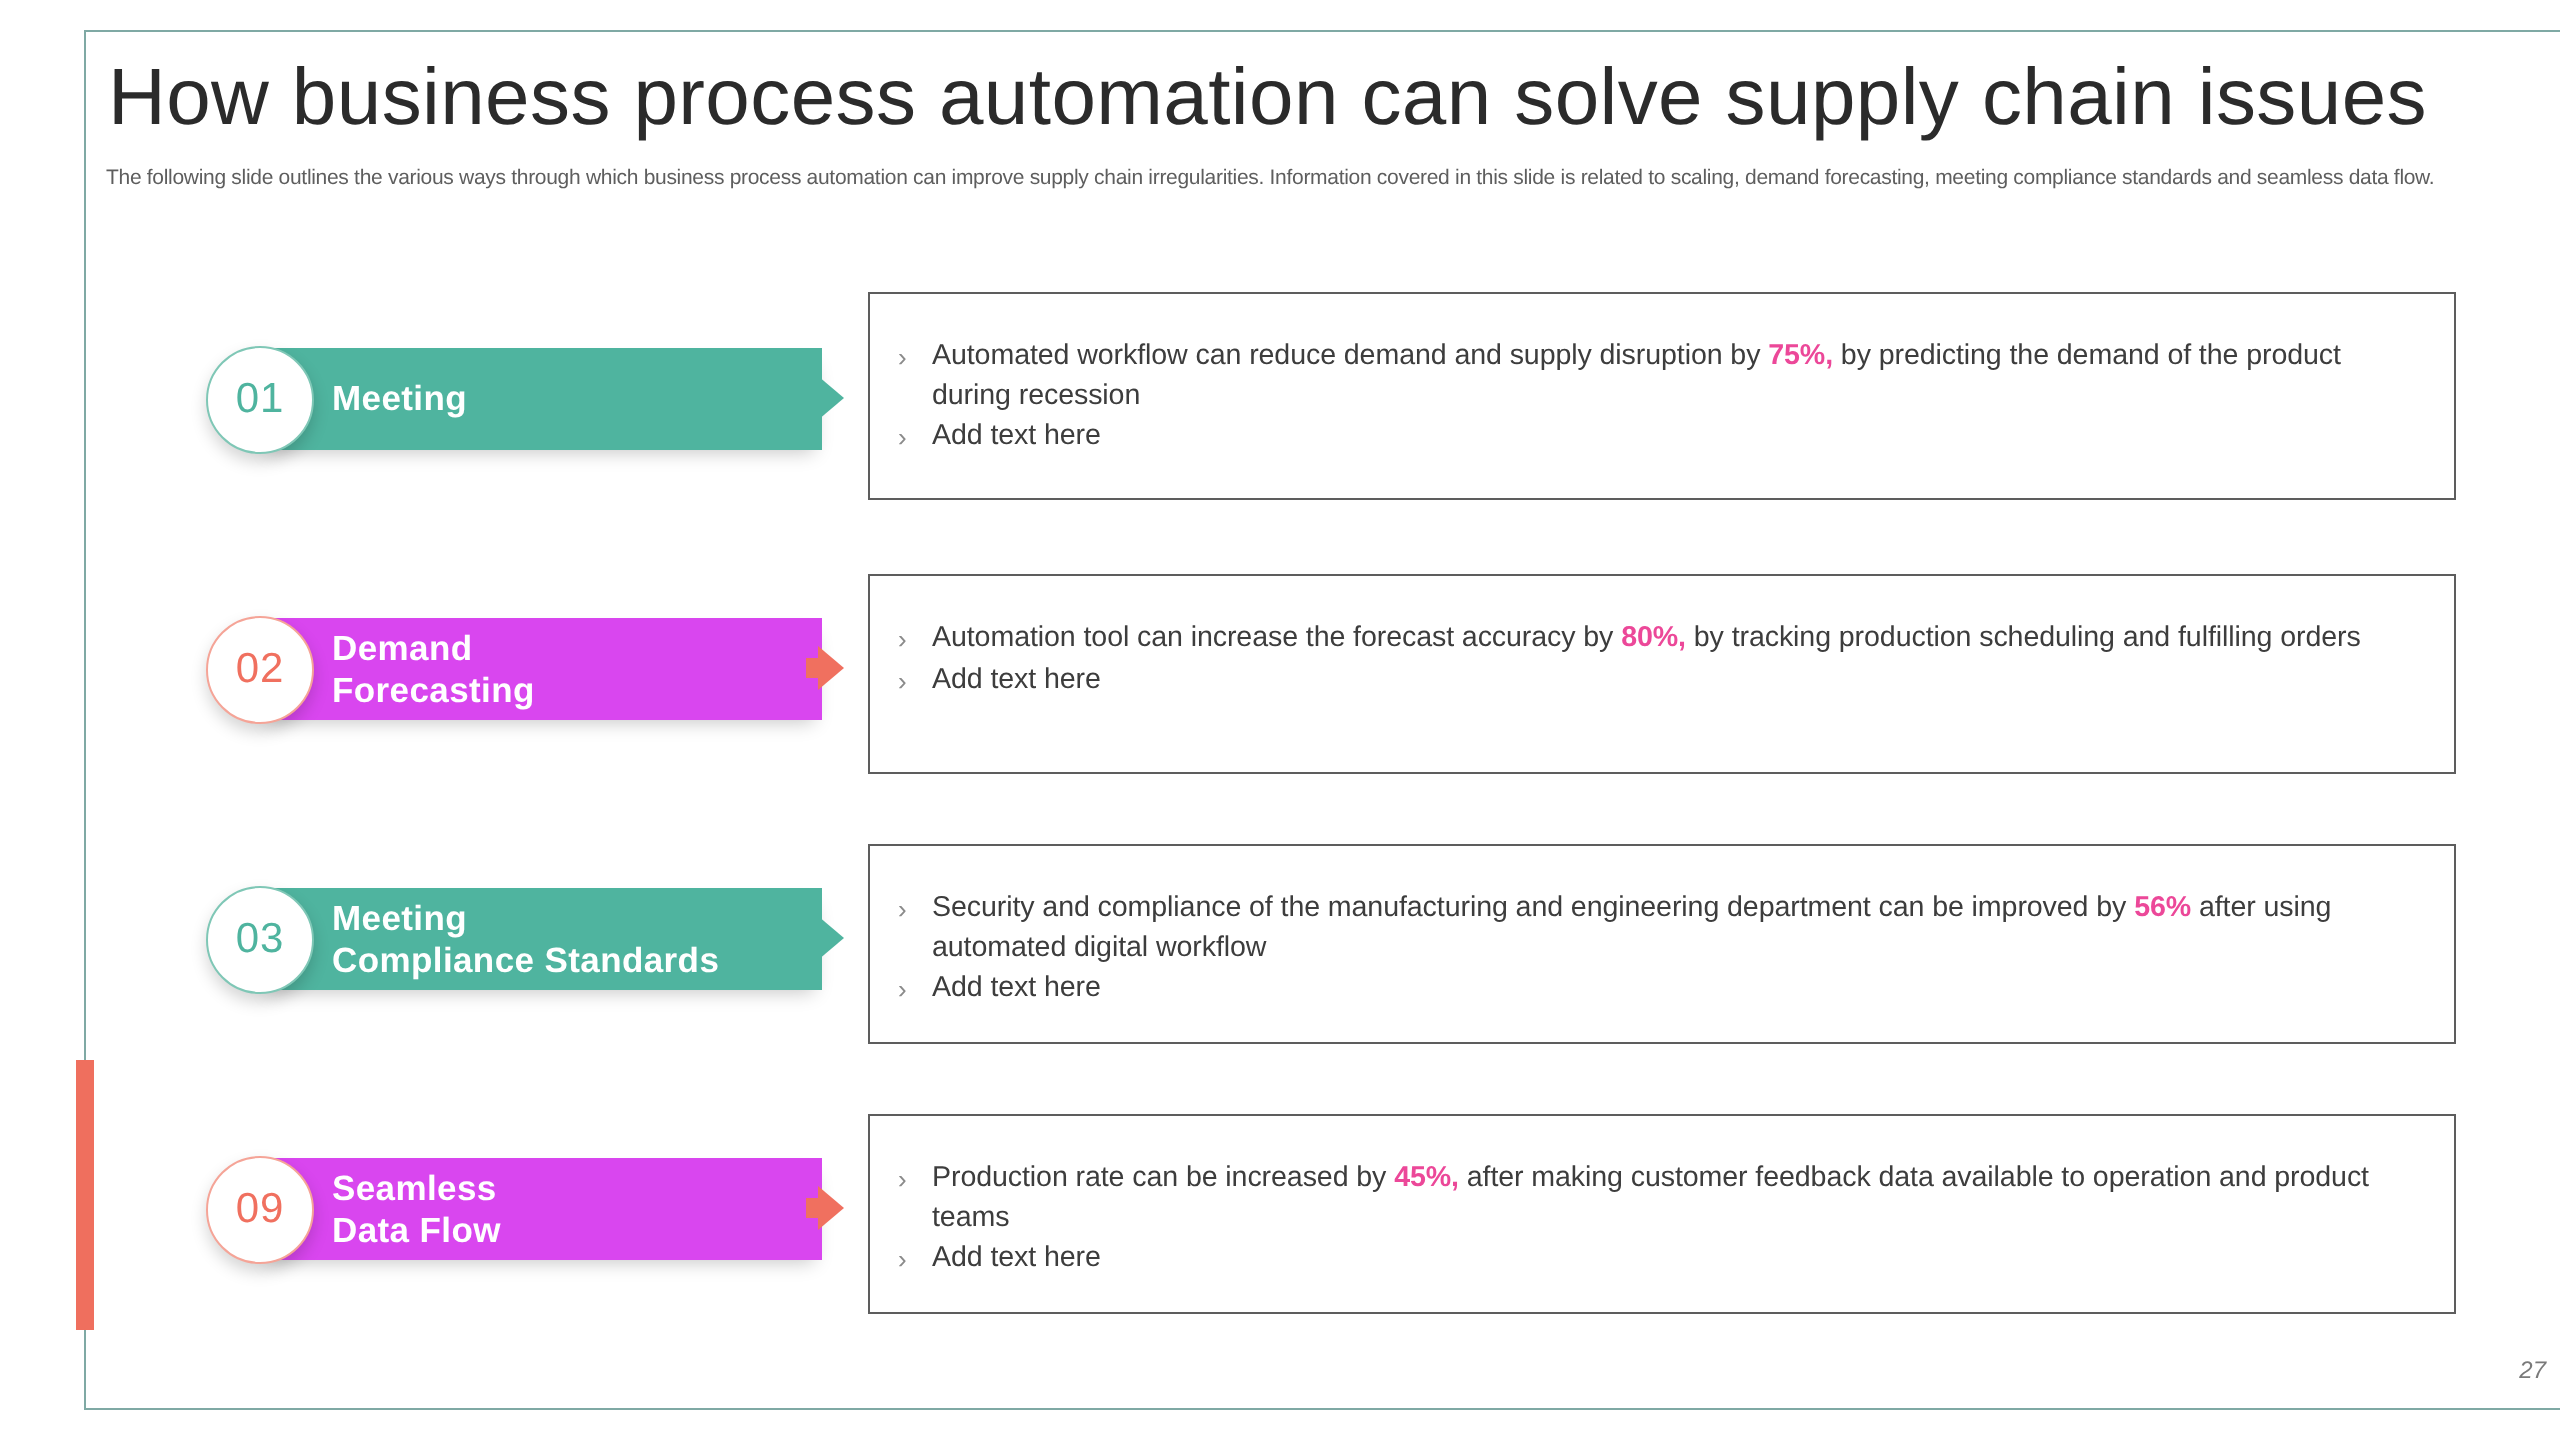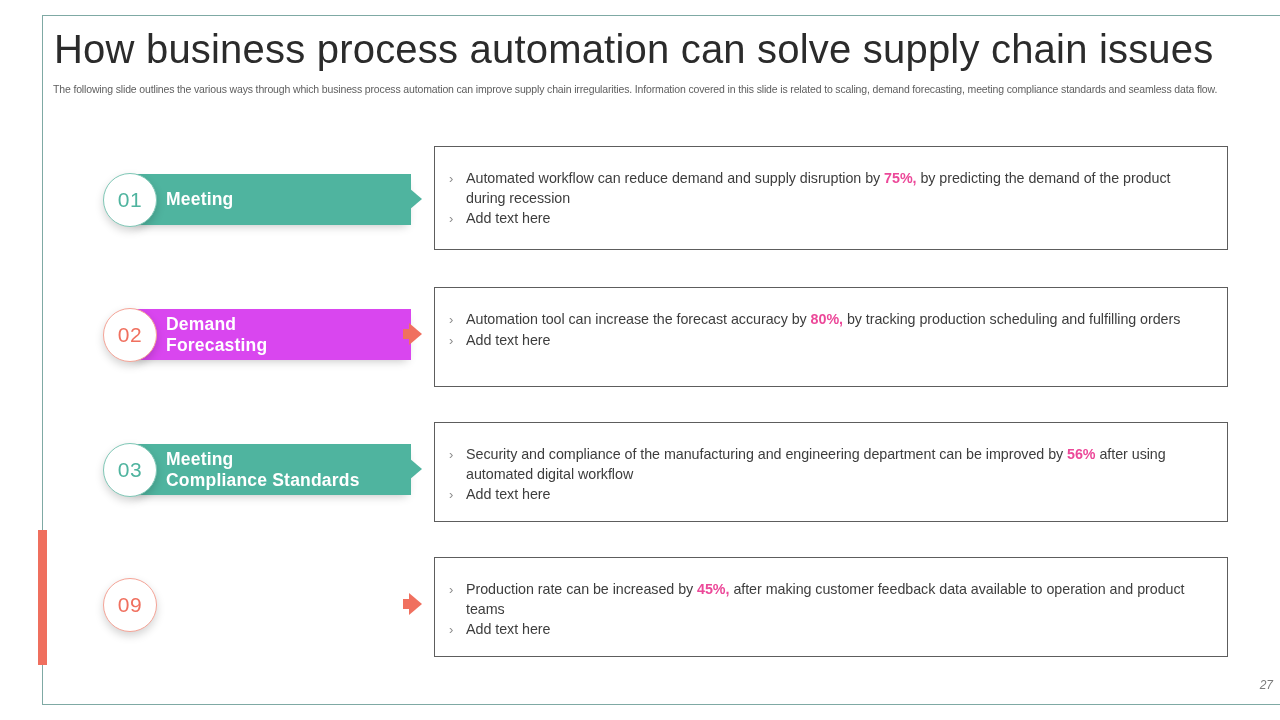--- a/index.html
+++ b/index.html
@@ -275,20 +275,24 @@
             <span class="bullet-mark">›</span>
             <span class="bullet-text">Security and compliance of the manufacturing and engineering department can be improved by <b>56%</b> after using automated digital workflow</span>
           </div>
           <div class="bullet-item">
             <span class="bullet-mark">›</span>
             <span class="bullet-text">Add text here</span>
           </div>
         </div>
       </div>
       <div class="row row-4">
+        <div class="label-bar coral">
+          <span class="label-text">Seamless
+Data Flow</span>
+        </div>
         <div class="arrow-stem coral"></div>
         <div class="arrow-head coral"></div>
         <div class="badge coral">09</div>
         <div class="content-box">
           <div class="bullet-item">
             <span class="bullet-mark">›</span>
             <span class="bullet-text">Production rate can be increased by <b>45%,</b> after making customer feedback data available to operation and product teams</span>
           </div>
           <div class="bullet-item">
             <span class="bullet-mark">›</span>

